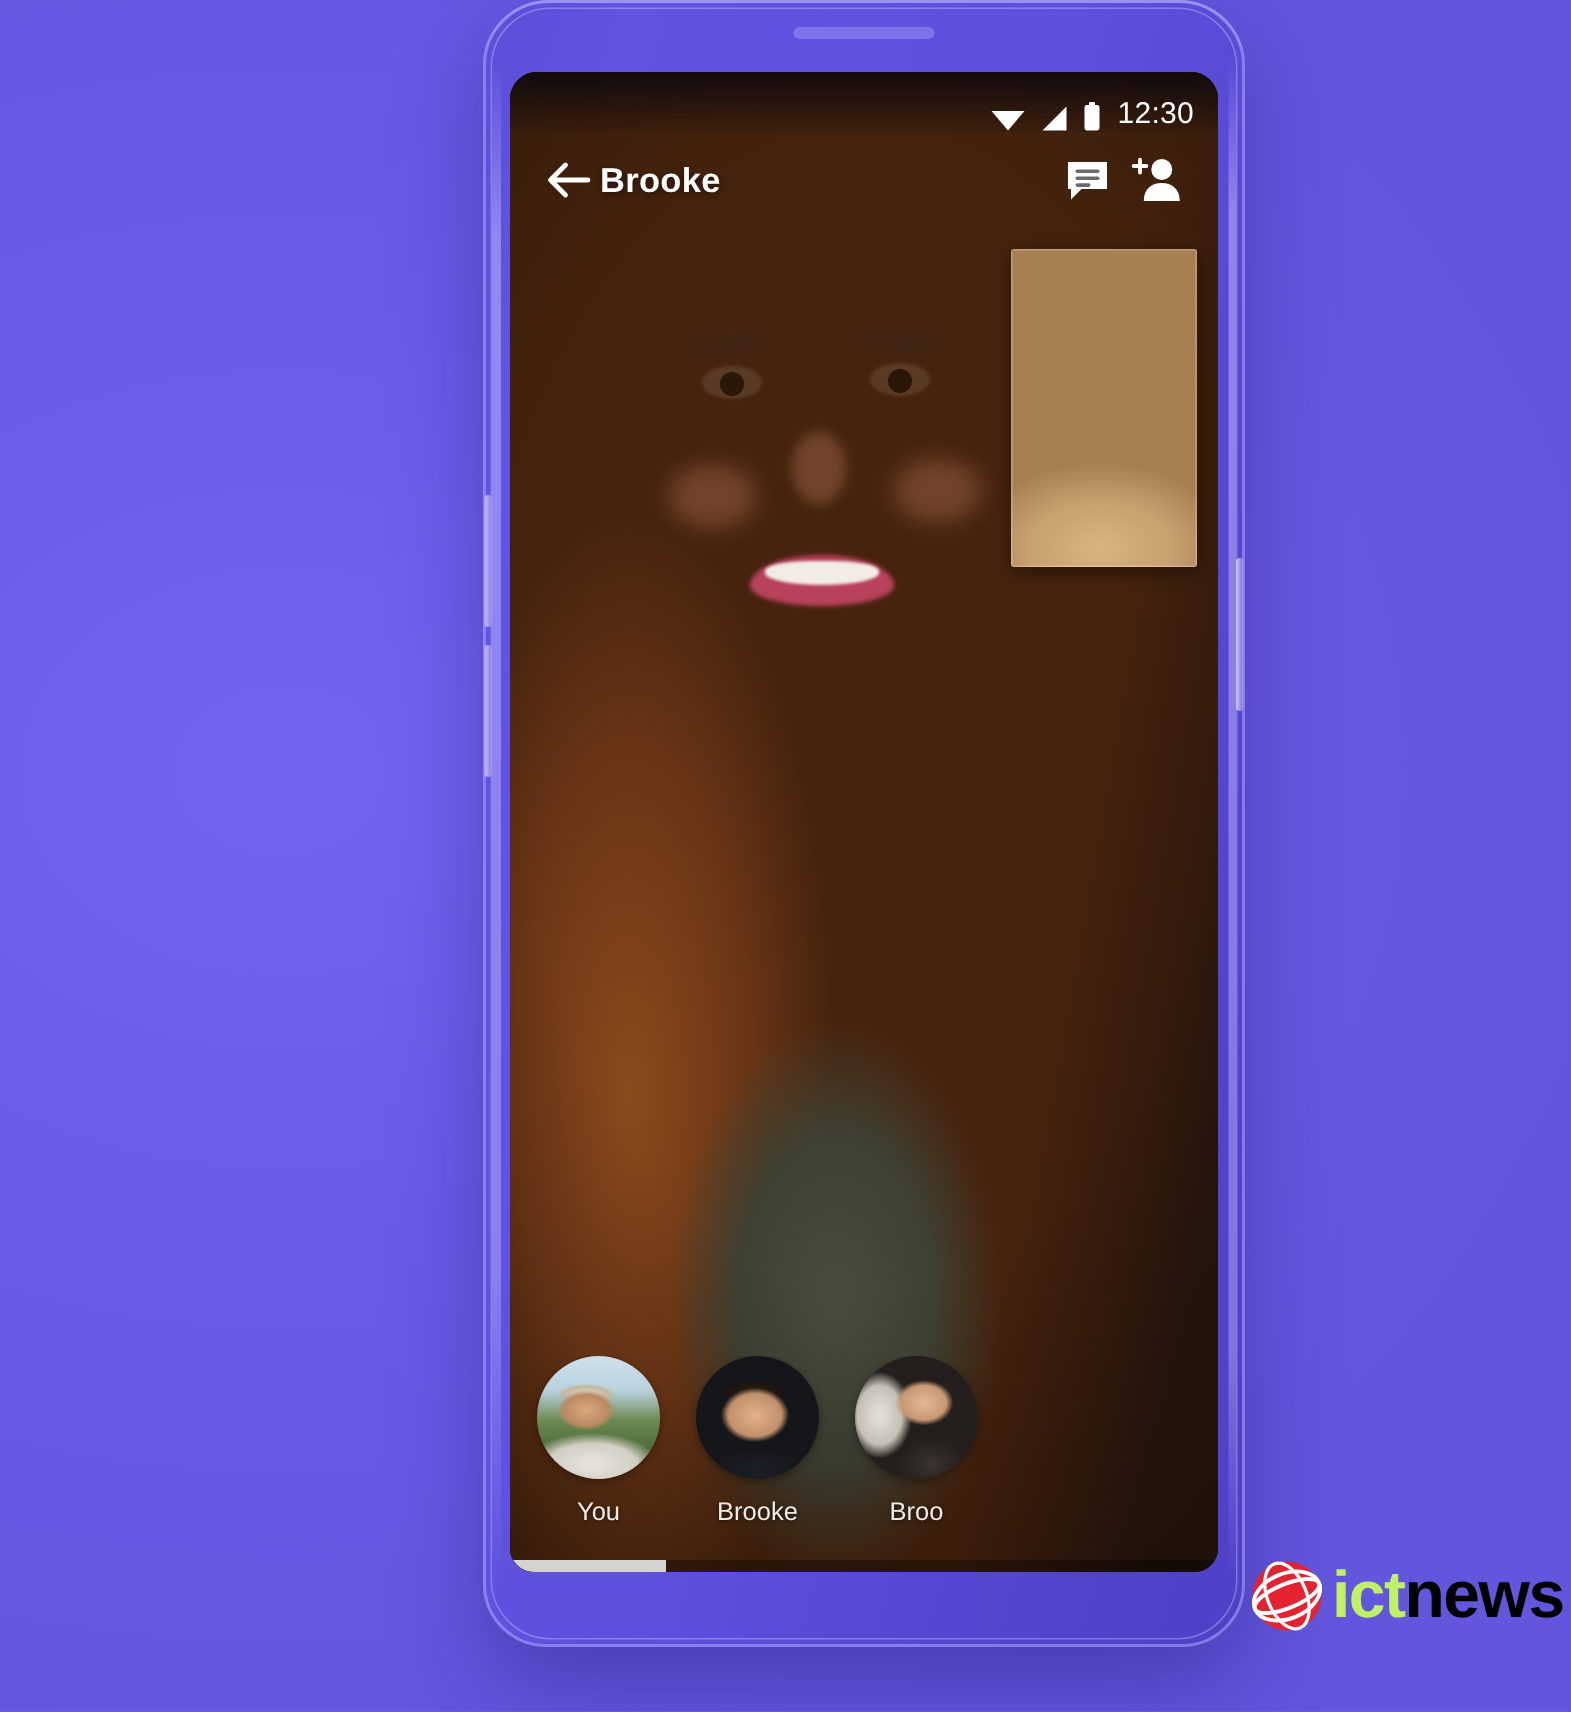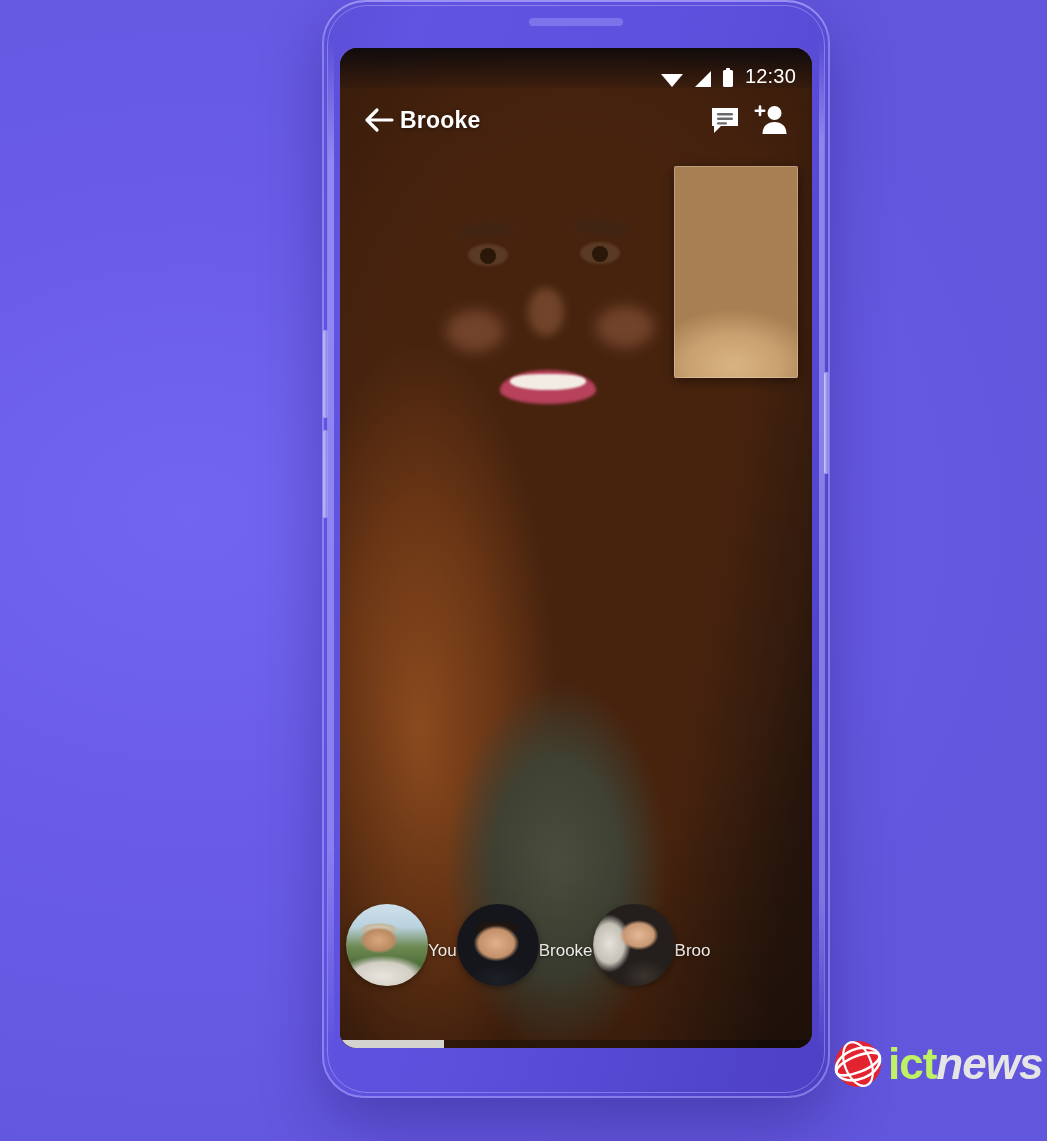--- a/index.html
+++ b/index.html
@@ -239,21 +239,21 @@
     display: flex;
     align-items: flex-start;
     gap: 0px;
     padding-left: 6px;
     overflow: hidden;
     z-index: 5;
   }
   .participant {
     flex: 0 0 106px;
     display: flex;
-    flex-direction: row;
+    flex-direction: column;
     align-items: center;
     cursor: pointer;
   }
   .p-avatar {
     width: 82px; height: 82px;
     border-radius: 50%;
     overflow: hidden;
     position: relative;
     box-shadow: 0 2px 6px rgba(0,0,0,0.35);
   }
@@ -331,21 +331,21 @@
     gap: 4px;
     z-index: 20;
   }
   #wm-text {
     font-size: 44px;
     font-weight: bold;
     letter-spacing: -1px;
     line-height: 1;
   }
   #wm-ict  { color: #bef264; }
-  #wm-news { color: #e5e5e5; font-style: italic; }
+  #wm-news { color: #000000; }
 </style>
 </head>
 <body>
 
 <div id="backdrop"></div>
 
 <div id="phone">
 
   <div id="speaker"></div>
 

